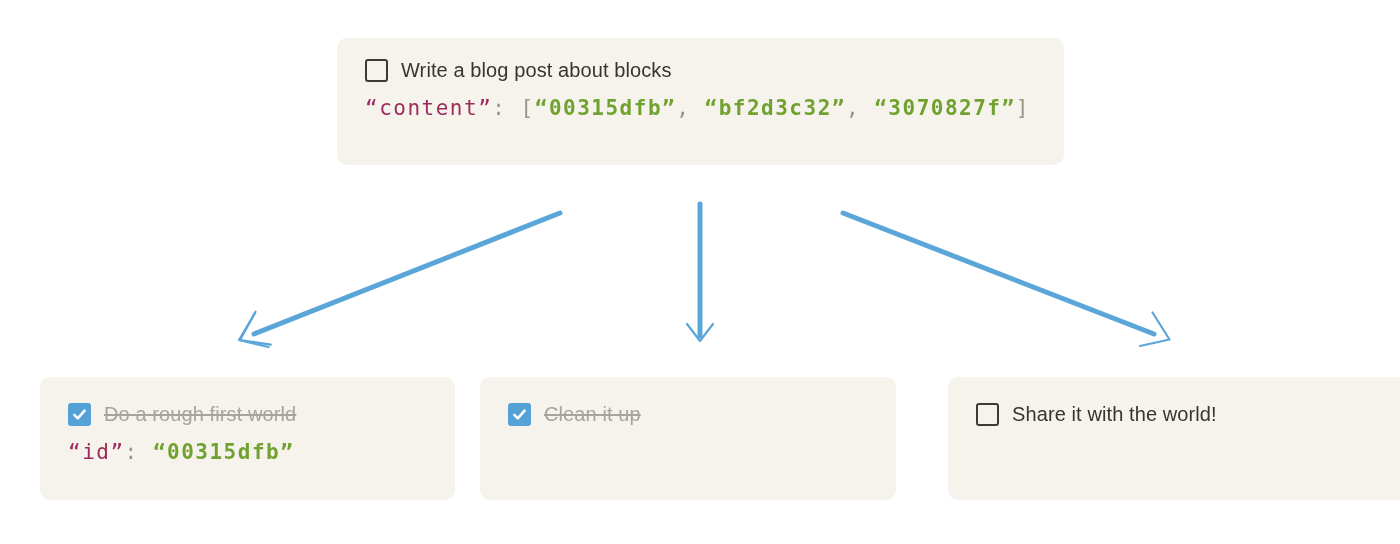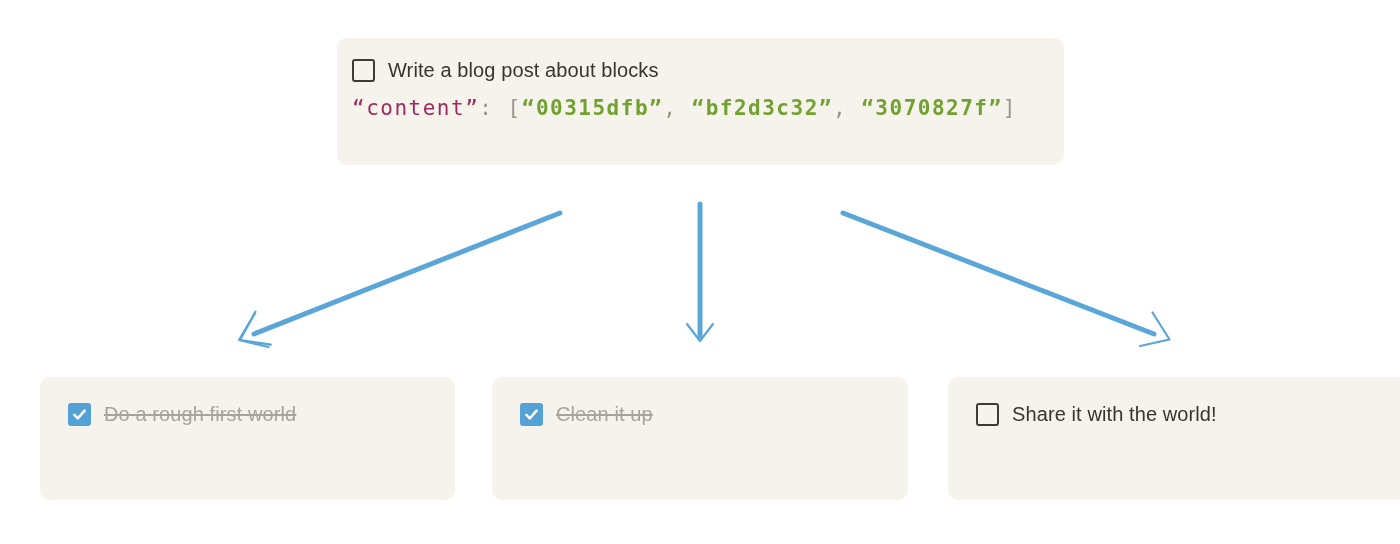--- a/index.html
+++ b/index.html
@@ -10,24 +10,24 @@
     background: var(--page-bg, #ffffff);
     font-family: "Liberation Sans", sans-serif;
     overflow: hidden;
   }
   .card {
     position: absolute;
     box-sizing: border-box;
     background: var(--card-bg, #f6f3ec);
     border-radius: 10px;
   }
-  #parent-card { left: 337px; top: 38px; width: 727px; height: 127px; padding: 21px 15px; }
+  #parent-card { left: 337px; top: 38px; width: 727px; height: 127px; padding: 21px 28px; }
   .child-card  { top: 377px; height: 123px; padding: 26px 28px; }
   #child-card-0 { left: 40px;  width: 415px; }
-  #child-card-1 { left: 492px; width: 416px; }
+  #child-card-1 { left: 480px; width: 416px; }
   #child-card-2 { left: 948px; width: 468px; }
 
   .todo-row { display: flex; align-items: center; gap: 13px; }
   .checkbox {
     box-sizing: border-box;
     width: 23px; height: 23px;
     flex: 0 0 23px;
     border: 2px solid var(--checkbox-border, #3d3b35);
     border-radius: 3px;
     background: transparent;
@@ -113,20 +113,21 @@
 
   <div class="card child-card" id="child-card-0">
     <div class="todo-row">
       <span class="checkbox checked">
         <svg class="tick" viewBox="0 0 16 16">
           <path d="M3.2 8.4 L6.4 11.6 L12.8 4.4"></path>
         </svg>
       </span>
       <span class="todo-label">Do a rough first world</span>
     </div>
+    <div class="code-line"><span class="code-key">“id”</span><span class="code-punct">: </span><span class="code-value">“00315dfb”</span></div>
   </div>
 
   <div class="card child-card" id="child-card-1">
     <div class="todo-row">
       <span class="checkbox checked">
         <svg class="tick" viewBox="0 0 16 16">
           <path d="M3.2 8.4 L6.4 11.6 L12.8 4.4"></path>
         </svg>
       </span>
       <span class="todo-label">Clean it up</span>

